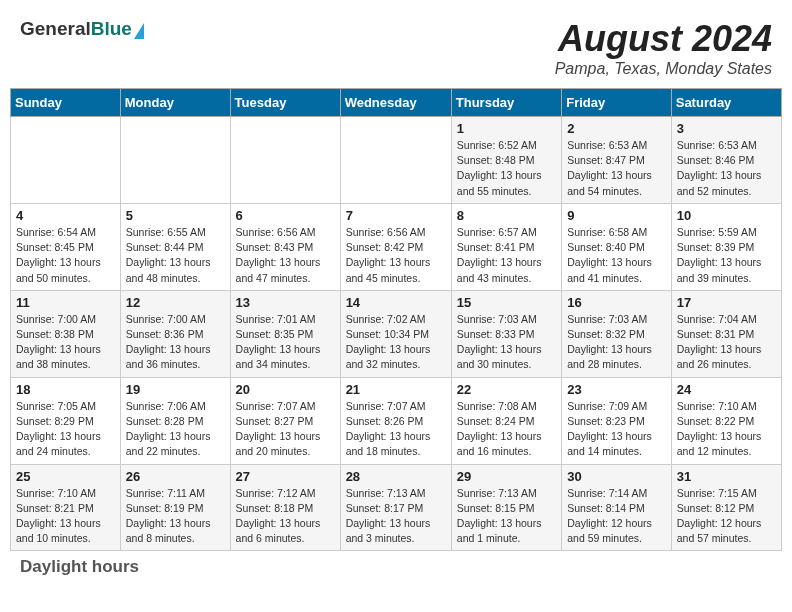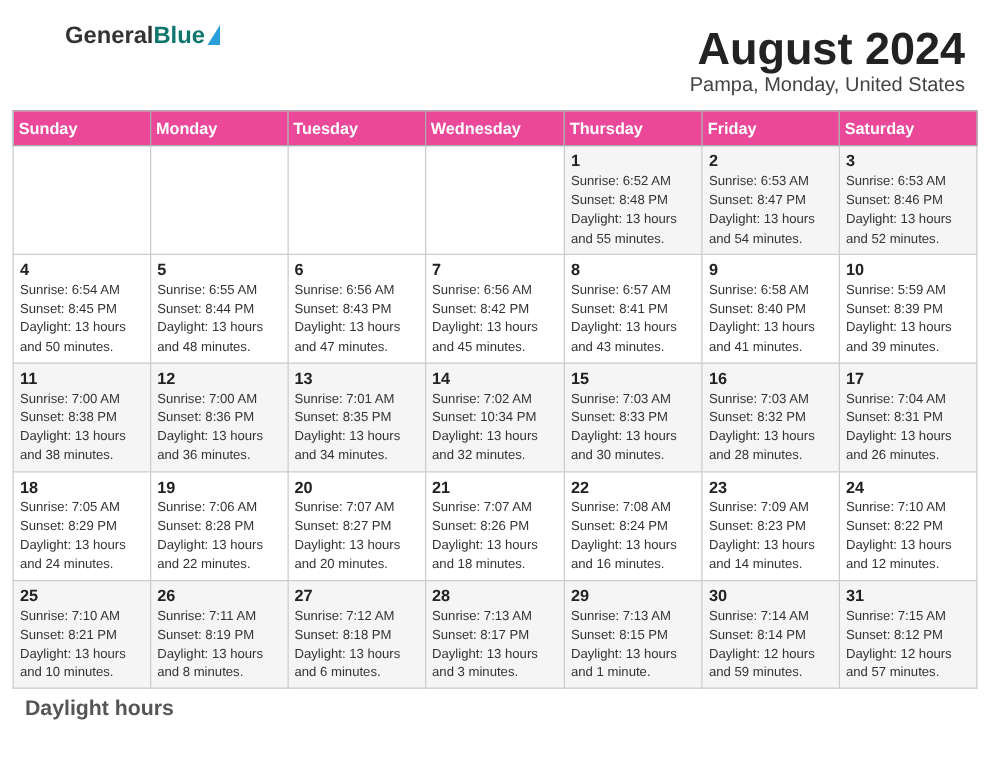--- a/index.html
+++ b/index.html
@@ -16,58 +16,59 @@
       align-items: flex-start;
       padding: 8px 10px 4px 10px;
     }
     .logo {
       display: flex;
       flex-direction: column;
       align-items: flex-start;
     }
     .logo-text {
       display: flex;
+      align-items: center;
       font-size: 20px;
       font-weight: bold;
       color: #222;
-      margin-left: 32px;
     }
     .logo-general { color: #333; font-size: 19px; }
     .logo-blue { color: #0f766e; font-size: 19px; }
     .logo-icon {
       display: inline-block;
       width: 0;
       height: 0;
       border-left: 10px solid transparent;
       border-bottom: 16px solid #2a9fd8;
       margin-left: 2px;
       position: relative;
       top: 2px;
     }
     .title-block {
       text-align: right;
+      font-style: italic;
     }
     .title-block h1 {
       font-size: 36px;
       font-weight: bold;
       color: #222;
     }
     .title-block h2 {
       font-size: 16px;
       font-weight: normal;
       color: #444;
     }
     .calendar {
       width: 100%;
       border-collapse: collapse;
       margin-top: 6px;
       font-size: 11px;
     }
     .calendar thead tr th {
-      background-color: #ec4899;
+      background-color: #0369a1;
       color: #fff;
       padding: 6px 4px;
       text-align: left;
       font-size: 13px;
       font-weight: bold;
       border: 1px solid #aaa;
     }
     .calendar tbody tr td {
       vertical-align: top;
       padding: 4px 5px;
@@ -109,21 +110,21 @@
 <div class="header">
   <div class="logo">
     <div class="logo-text">
       <span class="logo-general">General</span>
       <span class="logo-blue">Blue</span>
       <span class="logo-icon"></span>
     </div>
   </div>
   <div class="title-block">
     <h1>August 2024</h1>
-    <h2>Pampa, Monday, United States</h2>
+    <h2>Pampa, Texas, Monday States</h2>
   </div>
 </div>
 
 <table class="calendar">
   <thead>
     <tr>
     <th>Sunday</th>
         <th>Monday</th>
         <th>Tuesday</th>
         <th>Wednesday</th>

